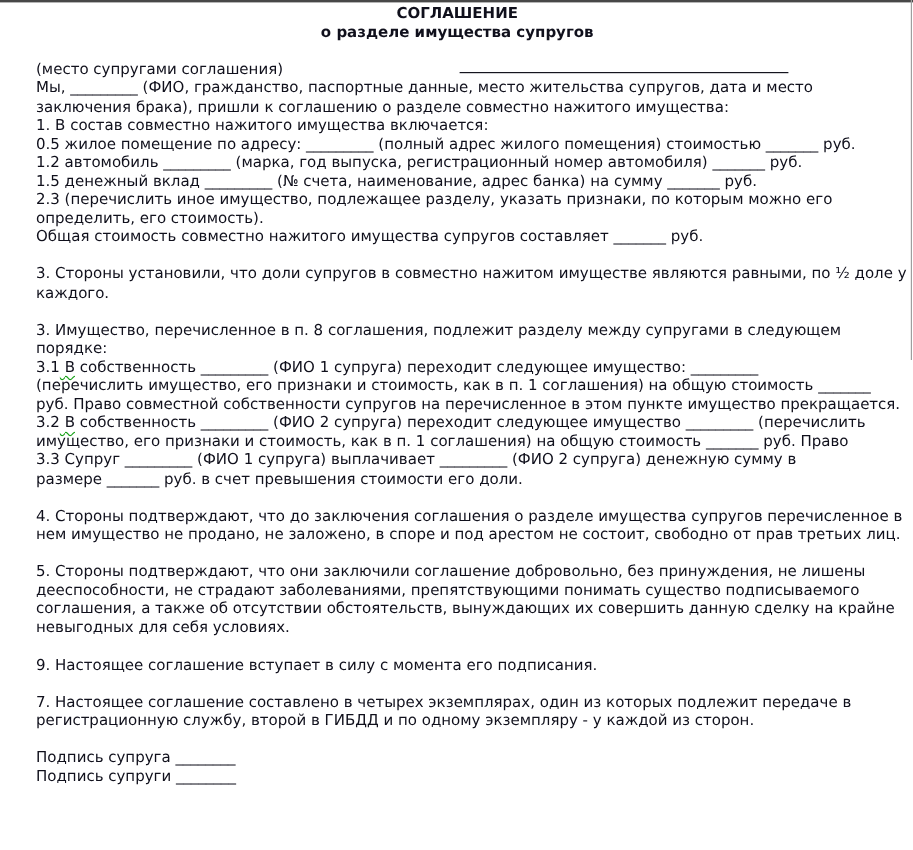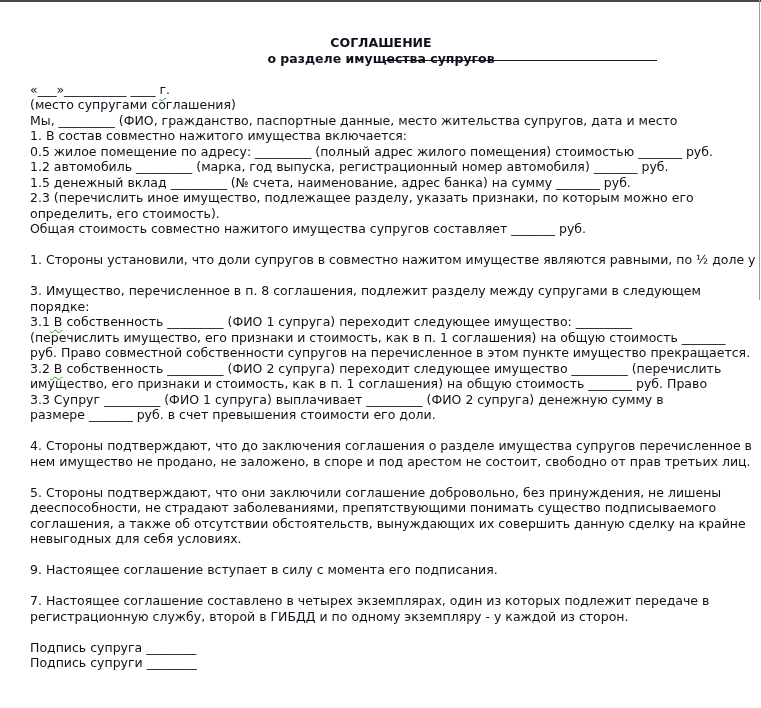--- a/index.html
+++ b/index.html
@@ -12,21 +12,21 @@
     font-size:12.5px;
     color:#10101c;
   }
   .top-border{
     position:absolute;left:0;top:0;width:761px;height:2px;background:#484848;
   }
   .right-border{
     position:absolute;left:759px;top:0;width:1px;height:300px;background:#9e9e9e;
   }
   .content{
-    position:absolute;left:30px;top:3px;right:16px;margin-top:32px;
+    position:absolute;left:30px;top:3px;right:16px;
   }
   .line{
     height:15.5px;line-height:15.5px;white-space:pre;
   }
   .title{
     font-weight:bold;
     text-align:center;
     width:702px;
   }
   .squiggle{
@@ -42,32 +42,33 @@
 </style>
 </head>
 <body>
 
 <div class="top-border"></div>
 <div class="right-border"></div>
 <div class="content">
     <div class="line title">СОГЛАШЕНИЕ</div>
     <div class="line title">о разделе имущества супругов</div>
     <div class="line">&nbsp;</div>
-    <div class="line">«___»__________ ____ <span class="squiggle">г</span>.</div>
     <div class="line">(место супругами соглашения)</div>
     <div class="line">Мы, _________ (ФИО, гражданство, паспортные данные, место жительства супругов, дата и место</div>
+    <div class="line">заключения брака), пришли к соглашению о разделе совместно нажитого имущества:</div>
     <div class="line">1. В состав совместно нажитого имущества включается:</div>
     <div class="line">0.5 жилое помещение по адресу: _________ (полный адрес жилого помещения) стоимостью _______ руб.</div>
     <div class="line">1.2 автомобиль _________ (марка, год выпуска, регистрационный номер автомобиля) _______ руб.</div>
     <div class="line">1.5 денежный вклад _________ (№ счета, наименование, адрес банка) на сумму _______ руб.</div>
     <div class="line">2.3 (перечислить иное имущество, подлежащее разделу, указать признаки, по которым можно его</div>
     <div class="line">определить, его стоимость).</div>
     <div class="line">Общая стоимость совместно нажитого имущества супругов составляет _______ руб.</div>
     <div class="line">&nbsp;</div>
-    <div class="line">1. Стороны установили, что доли супругов в совместно нажитом имуществе являются равными, по ½ доле у</div>
+    <div class="line">3. Стороны установили, что доли супругов в совместно нажитом имуществе являются равными, по ½ доле у</div>
+    <div class="line">каждого.</div>
     <div class="line">&nbsp;</div>
     <div class="line">3. Имущество, перечисленное в п. 8 соглашения, подлежит разделу между супругами в следующем</div>
     <div class="line">порядке:</div>
     <div class="line">3.1<span class="squiggle"> В</span> собственность _________ (ФИО 1 супруга) переходит следующее имущество: _________</div>
     <div class="line">(перечислить имущество, его признаки и стоимость, как в п. 1 соглашения) на общую стоимость _______</div>
     <div class="line">руб. Право совместной собственности супругов на перечисленное в этом пункте имущество прекращается.</div>
     <div class="line">3.2<span class="squiggle"> В</span> собственность _________ (ФИО 2 супруга) переходит следующее имущество _________ (перечислить</div>
     <div class="line">имущество, его признаки и стоимость, как в п. 1 соглашения) на общую стоимость _______ руб. Право</div>
     <div class="line">3.3 Супруг _________ (ФИО 1 супруга) выплачивает _________ (ФИО 2 супруга) денежную сумму в</div>
     <div class="line">размере _______ руб. в счет превышения стоимости его доли.</div>

